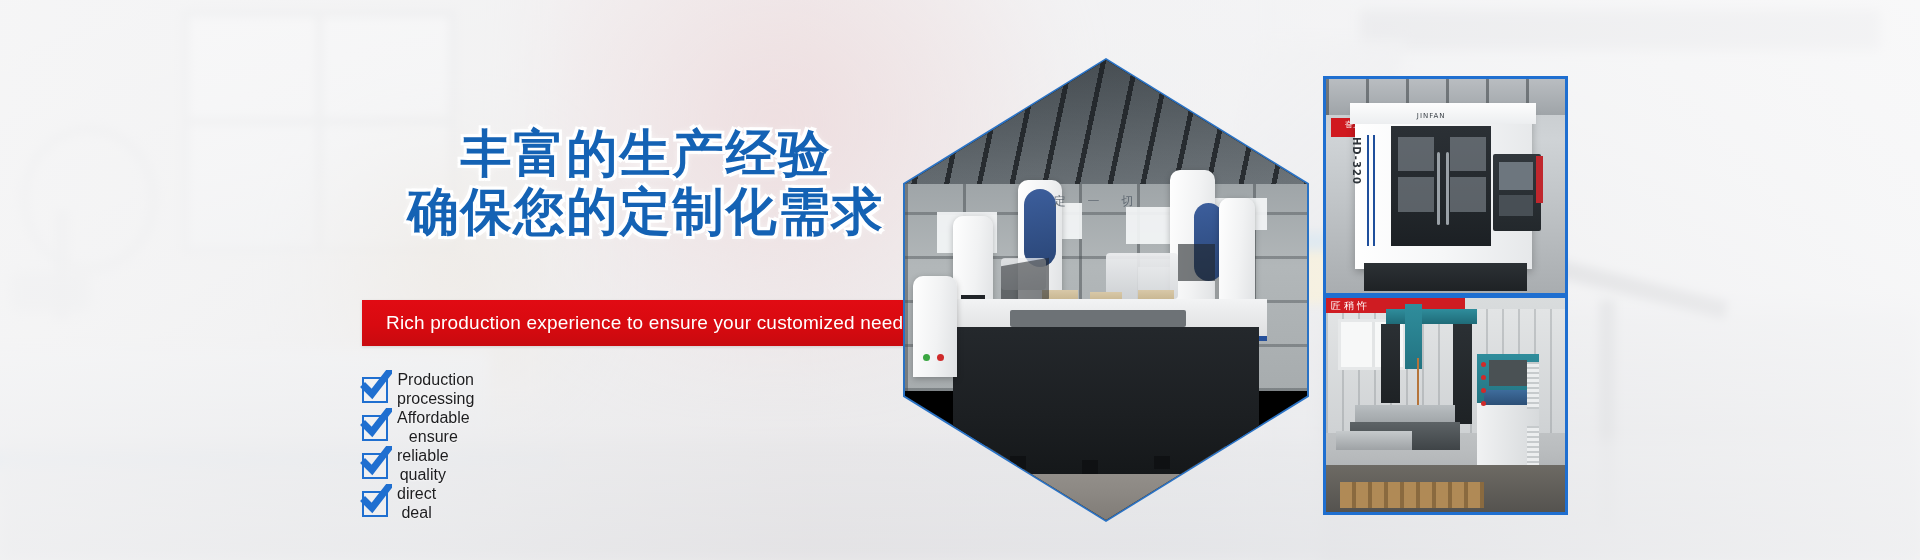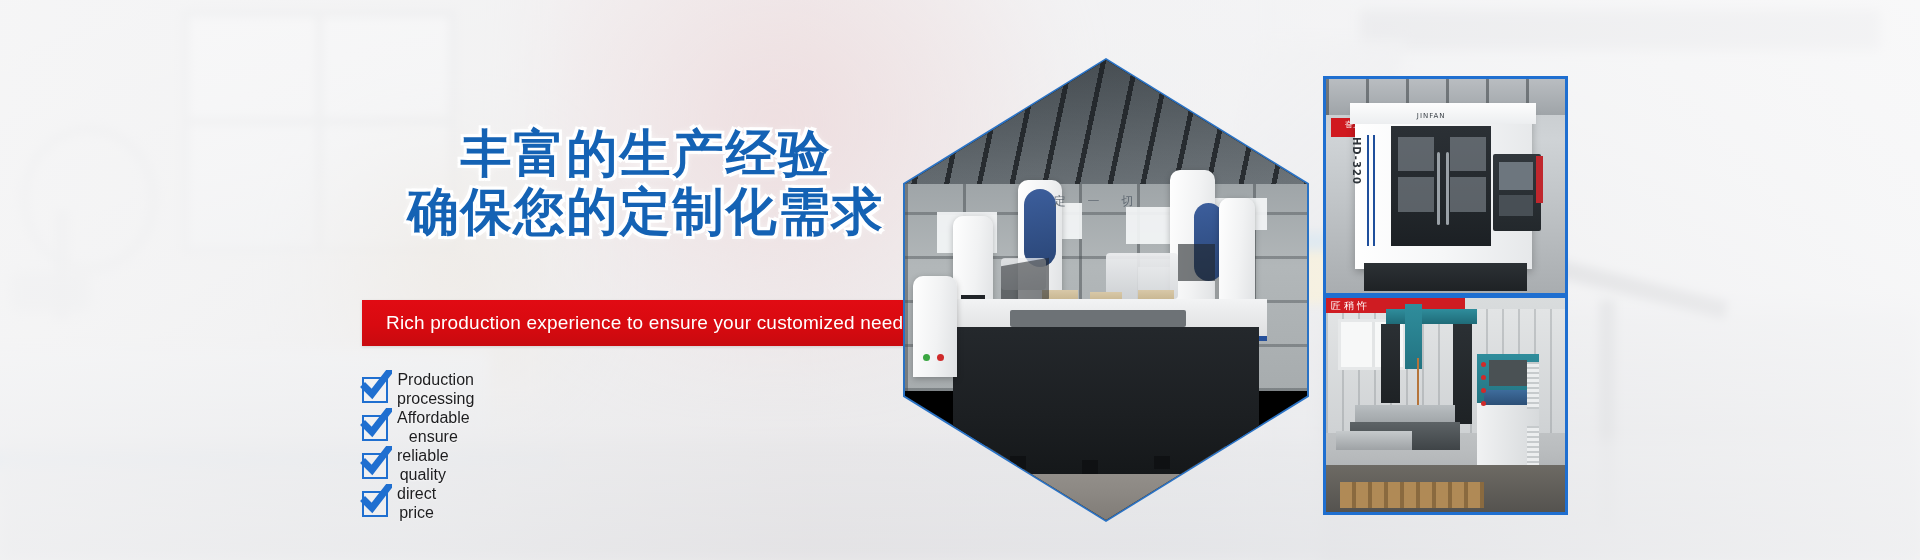--- a/index.html
+++ b/index.html
@@ -392,21 +392,21 @@
 quality</span>
     </div>
 
     <div class="feature">
       <span class="chk">
         <svg viewBox="0 0 32 32" aria-hidden="true">
           <path d="M5 17 L12 24 L29 2" fill="none" stroke="#1f6fd0" stroke-width="7" stroke-linecap="square" stroke-linejoin="miter"></path>
         </svg>
       </span>
       <span class="feat-label">direct
-price</span>
+deal</span>
     </div>
 
   </div>
 
   <div class="hex-wrap">
     <div class="hex-border"></div>
     <div class="hex-photo">
       <div class="hp hp-roof"></div>
       <div class="hp hp-wall"></div>
       <div class="hp hp-win" style="left:8%;top:33%;width:15%;height:9%;"></div>

